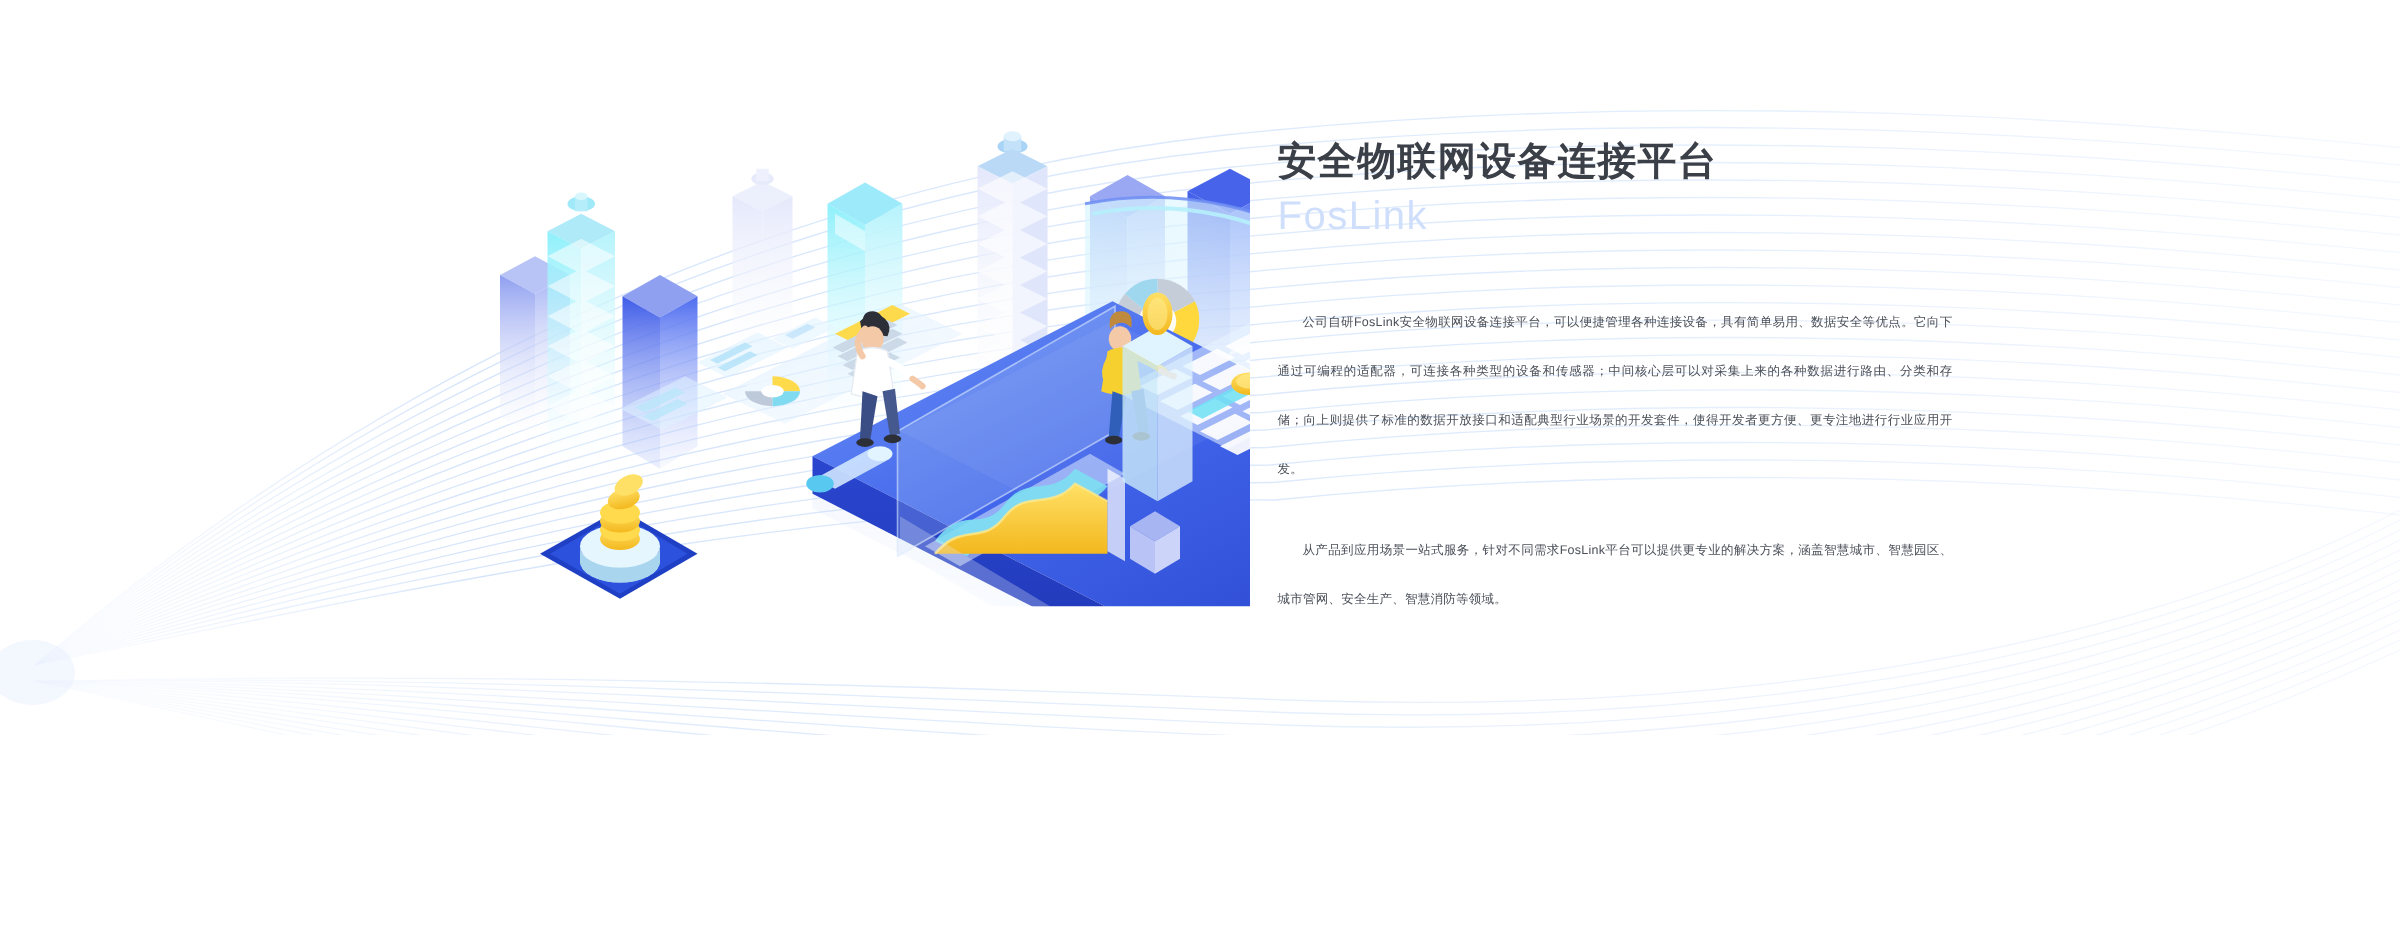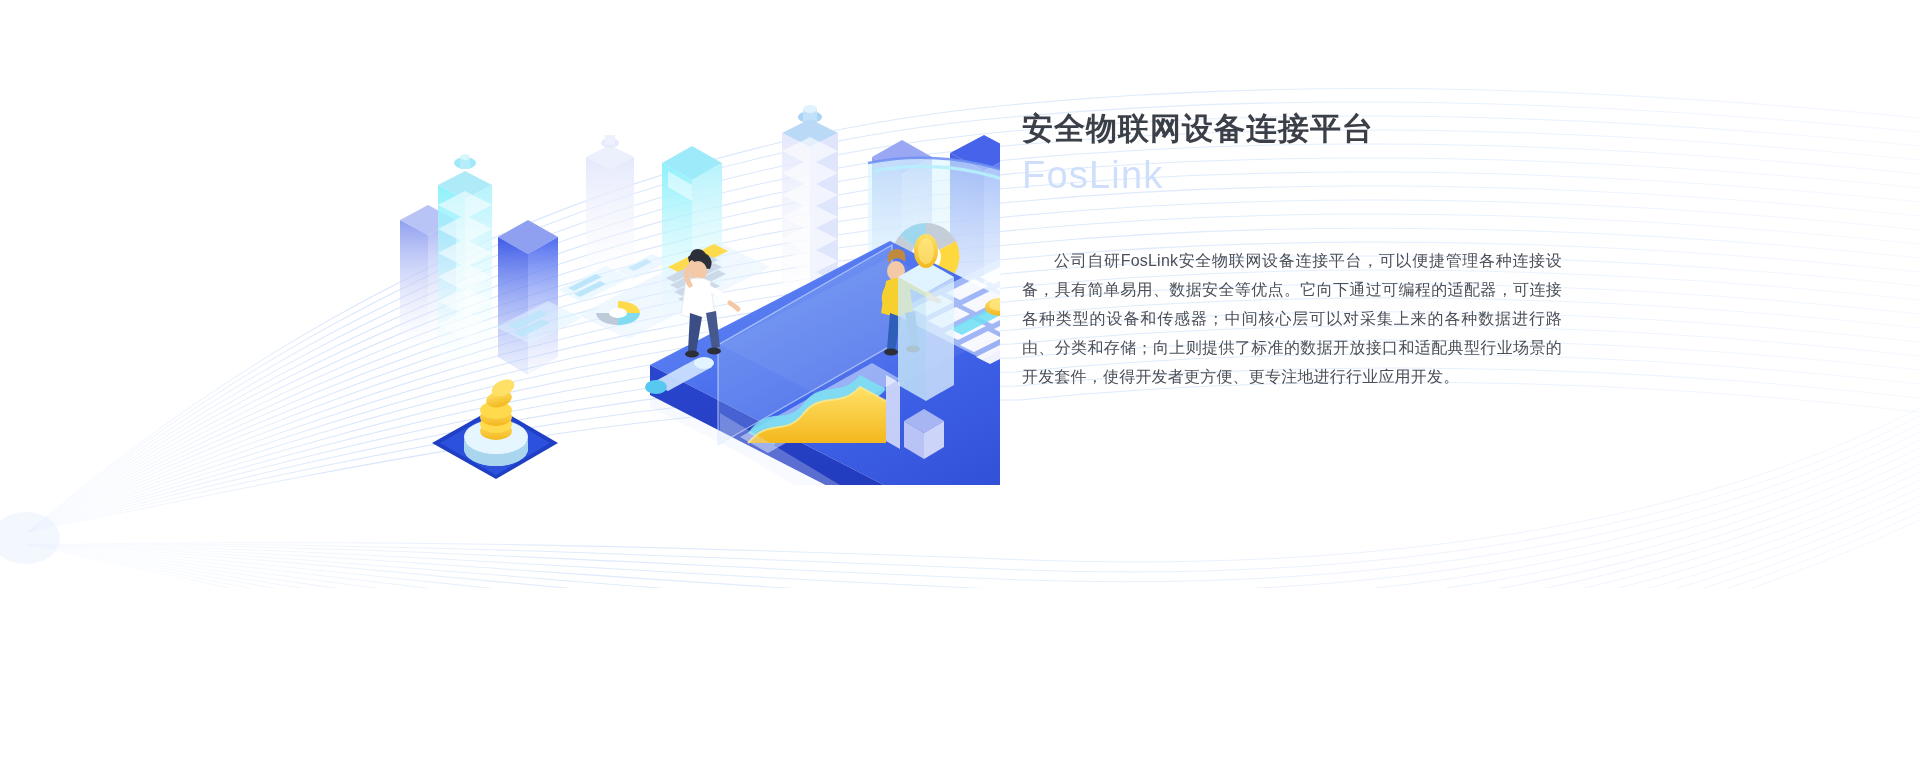--- a/index.html
+++ b/index.html
@@ -19,25 +19,25 @@
   .illus-wrap{position:absolute;left:300px;top:45px;width:700px;height:440px;z-index:2;}
   .illus{display:block;width:700px;height:440px;}
 
   
   .text-col{position:absolute;left:1022px;top:110px;width:540px;z-index:3;}
   .hero-title{
     font-size:31px;line-height:1.25;font-weight:bold;color:#3b3f47;
     letter-spacing:1px;margin:0 0 4px 0;white-space:nowrap;
   }
   .hero-sub{
-    font-size:38px;line-height:1.2;font-weight:normal;color:#cfdffb;
+    font-size:32px;line-height:1.2;font-weight:normal;color:#cfdffb;
     letter-spacing:1.2px;margin:0 0 48px 0;
   }
   .para{
-    font-size:16px;line-height:29px;color:#4a4f58;
+    font-size:10px;line-height:39px;color:#4a4f58;
     text-align:justify;margin:0 0 26px 0;text-indent:2em;
     letter-spacing:0.2px;
   }
   .para:last-child{margin-bottom:0;}
 </style>
 </head>
 <body>
 
 <div class="page">
 
@@ -493,15 +493,16 @@
         <polygon points="420,368 660,512 860,408 860,432 660,540 420,396" fill="#eaf1fd" opacity="0.5"></polygon>
       </g>
     </svg>
   </div>
 
   <div class="text-col">
     <h1 class="hero-title">安全物联网设备连接平台</h1>
     <div class="hero-sub">FosLink</div>
 
     <p class="para">公司自研FosLink安全物联网设备连接平台，可以便捷管理各种连接设备，具有简单易用、数据安全等优点。它向下通过可编程的适配器，可连接各种类型的设备和传感器；中间核心层可以对采集上来的各种数据进行路由、分类和存储；向上则提供了标准的数据开放接口和适配典型行业场景的开发套件，使得开发者更方便、更专注地进行行业应用开发。</p>
+    <p class="para">从产品到应用场景一站式服务，针对不同需求FosLink平台可以提供更专业的解决方案，涵盖智慧城市、智慧园区、城市管网、安全生产、智慧消防等领域。</p>
   </div>
 
 </div>
 
 </body></html>

